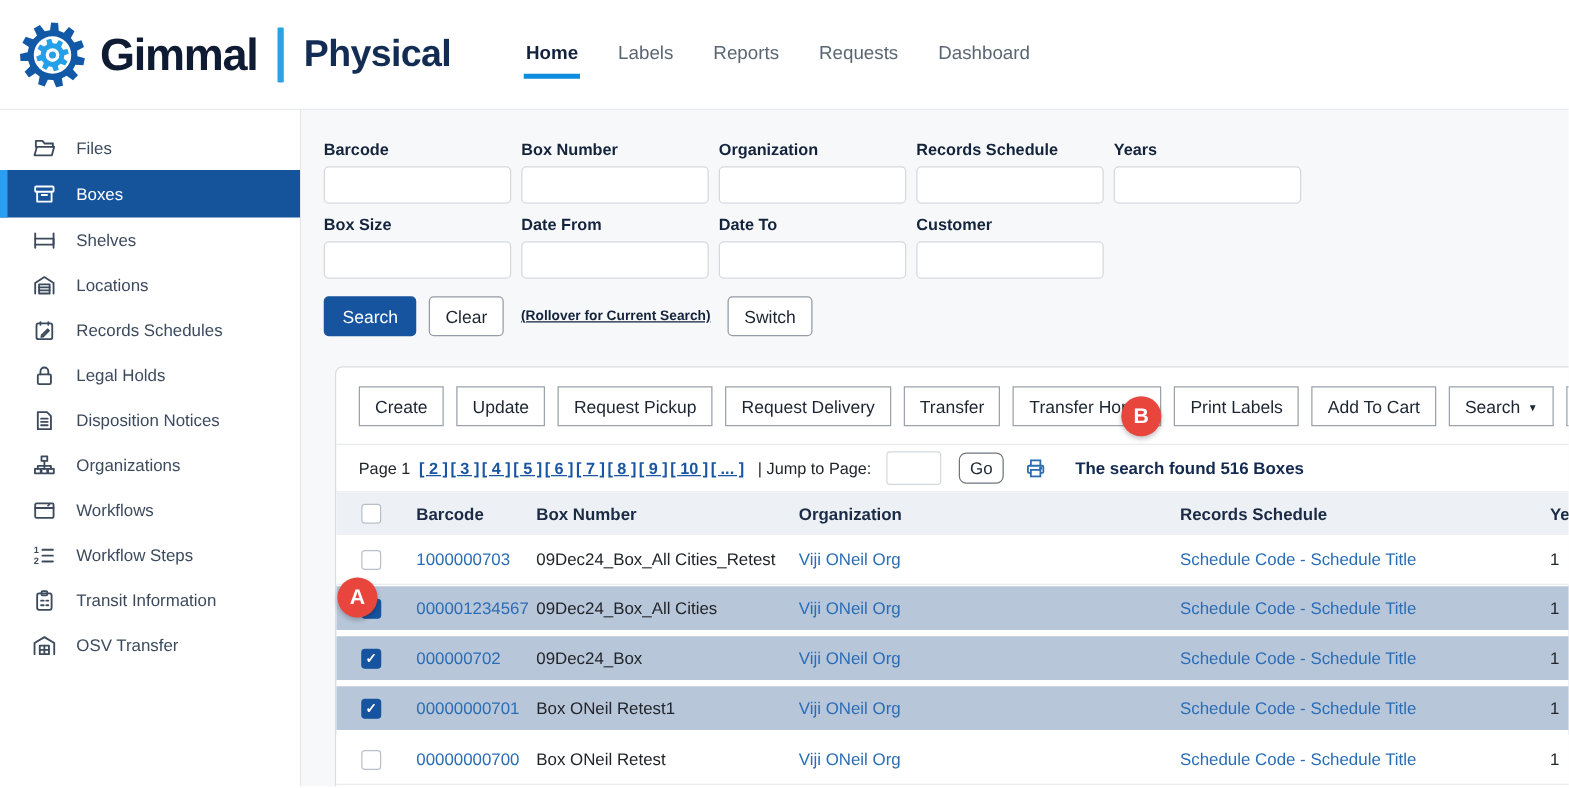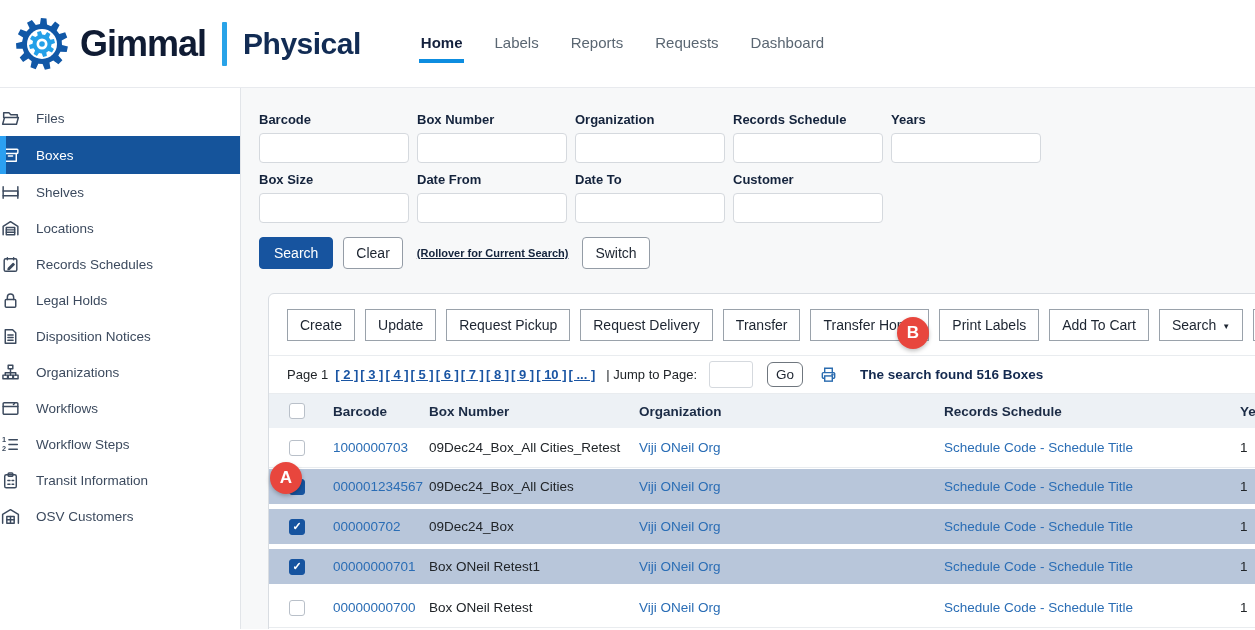--- a/index.html
+++ b/index.html
@@ -16,21 +16,21 @@
   .brand-product { font-size:30px; font-weight:bold; color:#122c54; letter-spacing:-0.5px; }
   nav { display:flex; gap:28px; margin-left:34px; align-items:center; }
   .nav-item { font-size:15px; color:#5a6672; text-decoration:none; padding:10px 2px 12px; position:relative; cursor:pointer; }
   .nav-item.active { color:#14213d; font-weight:bold; }
   .nav-item.active::after { content:""; position:absolute; left:0; right:0; bottom:0;
     height:4px; background:#0d8de0; }
 
   
   .body { display:flex; height:541px; }
   aside { width:241px; background:#fff; border-right:1px solid #e2e5e9; padding-top:12px; flex:none; }
-  .side-item { display:flex; align-items:center; gap:15px; height:36px; 
+  .side-item { display:flex; align-items:center; gap:15px; height:36px; padding-left:25px;
     font-size:13.5px; color:#3c4a5e; cursor:pointer; position:relative; }
   .side-item svg { flex:none; }
   .side-item.selected { background:#15549b; color:#fff; height:38px; }
   .side-item.selected::before { content:""; position:absolute; left:0; top:0; bottom:0;
     width:6px; background:#2ba0f2; }
   main { flex:1; background:#f7f8f9; padding:24px 0 0 18px; overflow:hidden; }
 
   
   .form-grid { display:flex; gap:8px; margin-bottom:9px; }
   .field { width:150px; }
@@ -195,21 +195,21 @@
             <path d="M7.5 10h2M11.5 10h1.5M7.5 13.5h2M11.5 13.5h1.5" fill="none" stroke="currentColor" stroke-width="1.4" stroke-linecap="round" stroke-linejoin="round"></path>
           </svg>
           <span>Transit Information</span>
         </div>
         <div class="side-item">
           <svg width="21" height="21" viewBox="0 0 20 20">
             <path d="M2.5 16.5V8l7.5-4.5L17.5 8v8.5" fill="none" stroke="currentColor" stroke-width="1.4" stroke-linecap="round" stroke-linejoin="round"></path>
             <rect x="6.5" y="10" width="7" height="6.5" fill="none" stroke="currentColor" stroke-width="1.4" stroke-linecap="round" stroke-linejoin="round"></rect>
             <path d="M10 10v6.5M6.5 13.2h7" fill="none" stroke="currentColor" stroke-width="1.4" stroke-linecap="round" stroke-linejoin="round"></path>
           </svg>
-          <span>OSV Customers</span>
+          <span>OSV Transfer</span>
         </div>
       </aside>
 
     <main>
       <div class="form-grid" id="form-row1">
           <div class="field"><label>Barcode</label><input value="" style=""></div>
           <div class="field"><label>Box Number</label><input value="" style=""></div>
           <div class="field"><label>Organization</label><input value="" style=""></div>
           <div class="field"><label>Records Schedule</label><input value="" style=""></div>
           <div class="field"><label>Years</label><input value="" style=""></div>

